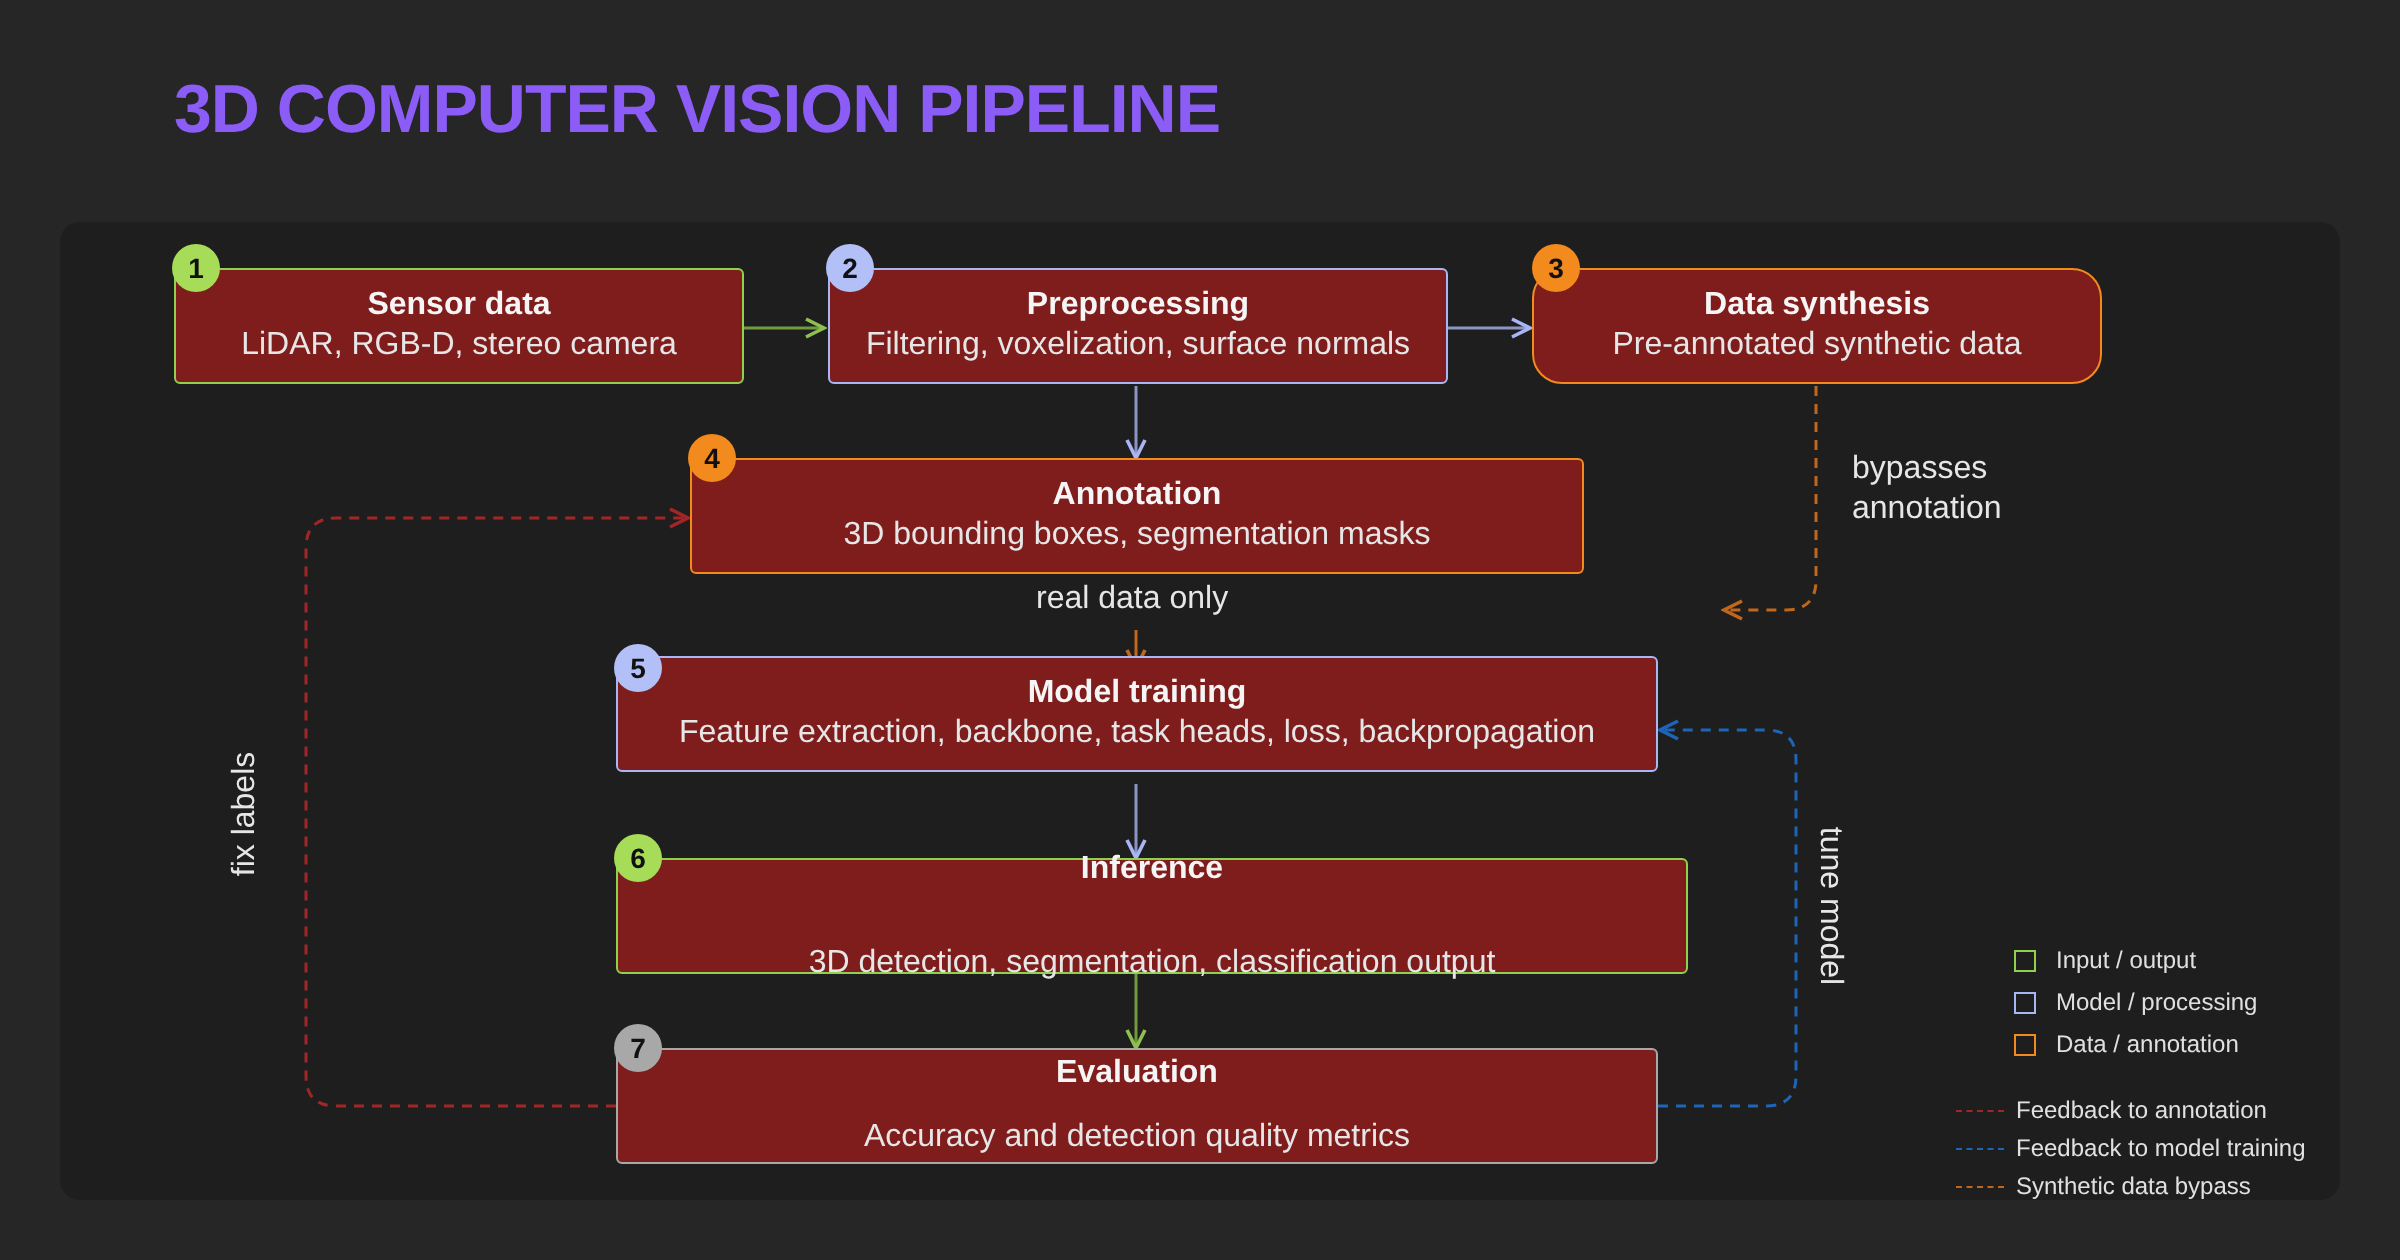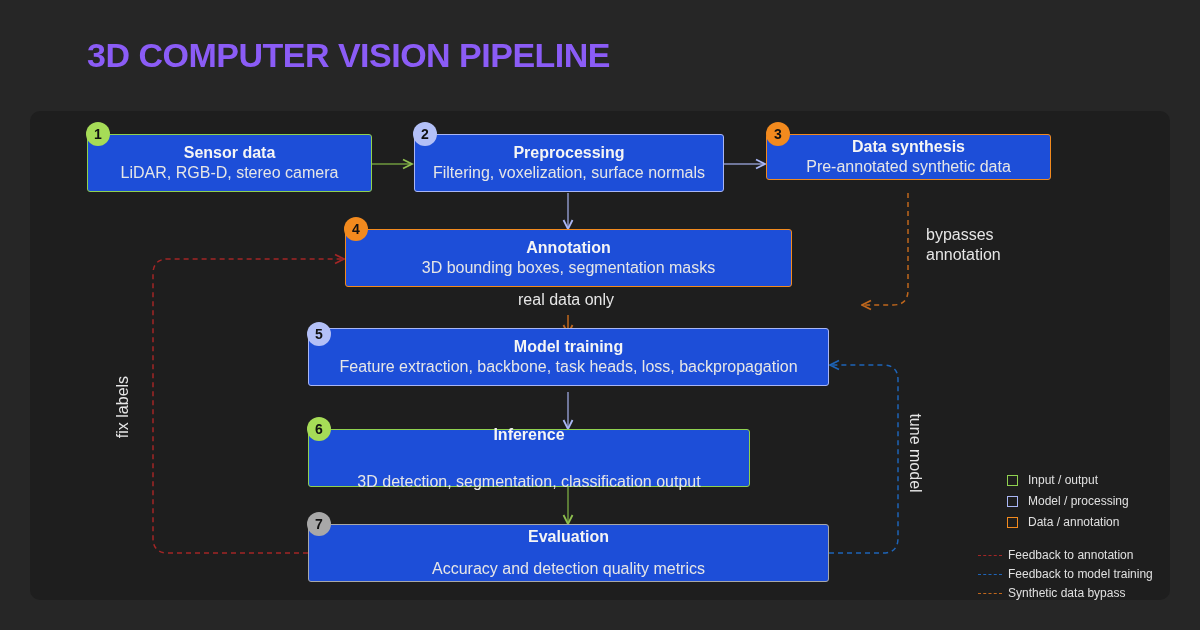--- a/index.html
+++ b/index.html
@@ -1,20 +1,20 @@
 <!DOCTYPE html>
 <html><head>
 <meta charset="utf-8">
 <style>
   html, body { margin:0; padding:0; }
   body { width:1200px; height:630px; background:#262626; position:relative; overflow:hidden; font-family:"Liberation Sans", sans-serif; color:#f2f2f2; }
   .title { position:absolute; left:87px; top:36px; font-size:34px; font-weight:bold; letter-spacing:-0.5px; color:#8b5cf6; font-family:"Liberation Sans", sans-serif; }
   .panel { position:absolute; left:30px; top:111px; width:1140px; height:489px; background:#1e1e1e; border-radius:10px; }
   svg.lines { position:absolute; left:0; top:0; width:1200px; height:630px; }
-  .node { position:absolute; box-sizing:border-box; border:1.5px solid; border-radius:3px; background:#1d4ed8; text-align:center; display:flex; flex-direction:column; justify-content:center; }
+  .node { position:absolute; box-sizing:border-box; border:1.5px solid; border-radius:3px; background:#7f1d1d; text-align:center; display:flex; flex-direction:column; justify-content:center; }
   .node .t { font-weight:bold; font-size:16px; color:#f5f5f5; line-height:20px; }
   .node .s { font-size:16px; color:#e6e6e6; line-height:20px; }
   .badge { position:absolute; width:24px; height:24px; border-radius:50%; display:flex; align-items:center; justify-content:center; font-weight:bold; font-size:14px; color:#111; }
   .lbl { position:absolute; font-size:16px; color:#e6e6e6; line-height:20px; }
   .rot { position:absolute; font-size:16px; color:#e6e6e6; white-space:nowrap; }
   .legend-item { position:absolute; font-size:12px; color:#e0e0e0; display:flex; align-items:center; white-space:nowrap;margin-top:19px; }
   .sq { width:9px; height:9px; border:1.5px solid; margin-right:10px; display:inline-block; }
   .dash { width:24px; height:0; border-top:1.5px dashed; margin-right:6px; display:inline-block; }
 </style>
 </head>
@@ -66,39 +66,39 @@
   <div class="s">LiDAR, RGB-D, stereo camera</div>
 </div>
 <div class="badge" style="left:86px;top:122px;background:#a6dc57;">1</div>
 
 <div class="node" style="left:414px;top:134px;width:310px;height:58px;border-color:#a9b6f5;">
   <div class="t">Preprocessing</div>
   <div class="s">Filtering, voxelization, surface normals</div>
 </div>
 <div class="badge" style="left:413px;top:122px;background:#b3c0f7;">2</div>
 
-<div class="node" style="left:766px;top:134px;width:285px;height:46px;border-color:#f28a1e;">
+<div class="node" style="left:766px;top:134px;width:285px;height:58px;border-color:#f28a1e;border-radius:15px;">
   <div class="t">Data synthesis</div>
   <div class="s">Pre-annotated synthetic data</div>
 </div>
 <div class="badge" style="left:766px;top:122px;background:#f28a1e;">3</div>
 
 <div class="node" style="left:345px;top:229px;width:447px;height:58px;border-color:#f28a1e;">
   <div class="t">Annotation</div>
   <div class="s">3D bounding boxes, segmentation masks</div>
 </div>
 <div class="badge" style="left:344px;top:217px;background:#f28a1e;">4</div>
 
 <div class="node" style="left:308px;top:328px;width:521px;height:58px;border-color:#a9b6f5;">
   <div class="t">Model training</div>
   <div class="s">Feature extraction, backbone, task heads, loss, backpropagation</div>
 </div>
 <div class="badge" style="left:307px;top:322px;background:#b3c0f7;">5</div>
 
-<div class="node" style="left:308px;top:429px;width:442px;height:58px;border-color:#8fd14f;gap:27px;">
+<div class="node" style="left:308px;top:429px;width:536px;height:58px;border-color:#8fd14f;gap:27px;">
   <div class="t">Inference</div>
   <div class="s">3D detection, segmentation, classification output</div>
 </div>
 <div class="badge" style="left:307px;top:417px;background:#a6dc57;">6</div>
 
 <div class="node" style="left:308px;top:524px;width:521px;height:58px;border-color:#a8a8a8;gap:12px;">
   <div class="t">Evaluation</div>
   <div class="s">Accuracy and detection quality metrics</div>
 </div>
 <div class="badge" style="left:307px;top:512px;background:#a8a8a8;">7</div>

